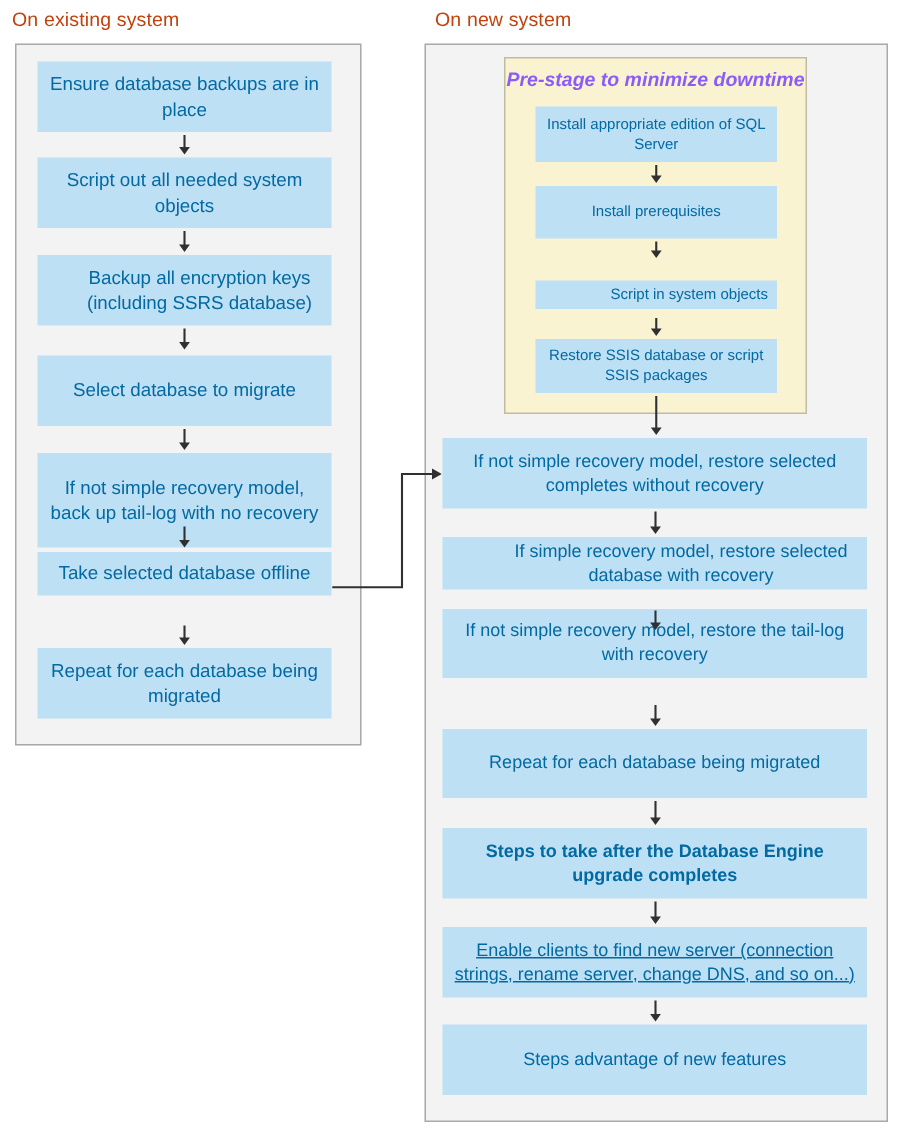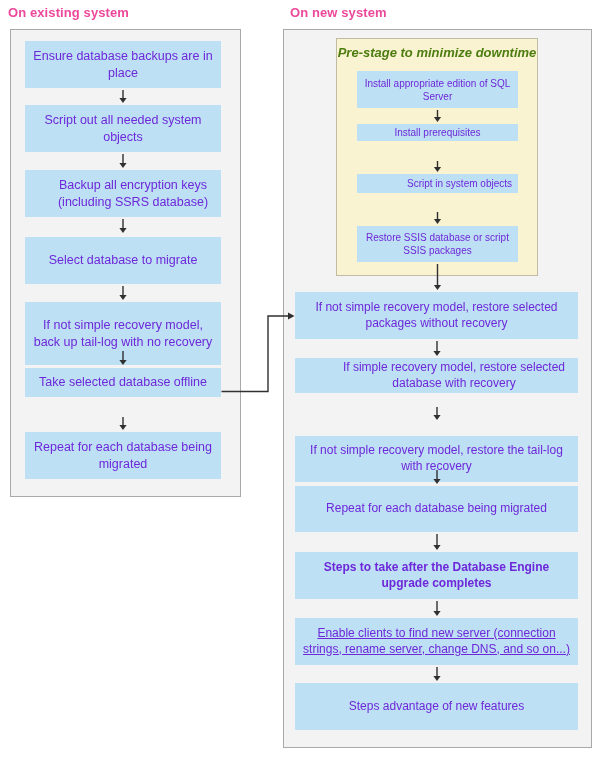--- a/index.html
+++ b/index.html
@@ -1,39 +1,39 @@
 <!DOCTYPE html>
 <html><head>
 <meta charset="utf-8">
 <style>
   html,body{margin:0;padding:0;background:#ffffff;}
   .canvas{
     position:relative;width:600px;height:759px;background:#ffffff;
     font-family:"Liberation Sans", sans-serif;color:#1a1a1a;overflow:hidden;
   }
   .col-heading{
-    position:absolute;font-size:13px;font-weight:700;color:#ec4899;
+    position:absolute;font-size:13px;font-weight:400;color:#c2410c;
     white-space:nowrap;letter-spacing:.1px;text-align:center;
   }
   .panel{
     position:absolute;background:#f3f3f3;border:1px solid #a9a9a9;
     box-sizing:border-box;
   }
   .prestage{
     position:absolute;background:#faf3d1;border:1px solid #bfbca3;
     box-sizing:border-box;
   }
   .prestage-title{
     position:absolute;font-size:13px;font-weight:700;font-style:italic;
-    text-align:center;color:#4d7c0f;
+    text-align:center;color:#8b5cf6;
   }
   .step{
     position:absolute;background:#bee0f5;display:flex;align-items:center;
     justify-content:center;text-align:center;box-sizing:border-box;
-    line-height:1.3;color:#6d28d9;
+    line-height:1.3;color:#0369a1;
   }
   .step.existing{left:25px;width:196px;font-size:12.5px;padding:2px 4px;}
   .step.pre{left:357px;width:161px;font-size:10px;padding:2px 4px;}
   .step.new{left:295px;width:283px;font-size:12px;padding:2px 5px;}
   svg.connectors{position:absolute;left:0;top:0;width:600px;height:759px;pointer-events:none;}
 </style>
 </head>
 <body>
 
 <div class="canvas">
@@ -49,27 +49,27 @@
 
   <div class="step existing" style="top:41px;height:47px;">Ensure database backups are in place</div>
   <div class="step existing" style="top:105px;height:47px;">Script out all needed system objects</div>
   <div class="step existing" style="top:170px;height:47px;padding-left:24px;">Backup all encryption keys (including SSRS database)</div>
   <div class="step existing" style="top:237px;height:47px;">Select database to migrate</div>
   <div class="step existing" style="top:302px;height:63px;">If not simple recovery model, back up tail-log with no recovery</div>
   <div class="step existing" style="top:368px;height:29px;">Take selected database offline</div>
   <div class="step existing" style="top:432px;height:47px;">Repeat for each database being migrated</div>
 
   <div class="step pre" style="top:71px;height:37px;">Install appropriate edition of SQL Server</div>
-  <div class="step pre" style="top:124px;height:17px;">Install prerequisites</div>
-  <div class="step pre" style="top:174px;height:19px;padding-left:48px;">Script in system objects</div>
+  <div class="step pre" style="top:124px;height:35px;">Install prerequisites</div>
+  <div class="step pre" style="top:187px;height:19px;padding-left:48px;">Script in system objects</div>
   <div class="step pre" style="top:226px;height:36px;">Restore SSIS database or script SSIS packages</div>
 
-  <div class="step new" style="top:292px;height:47px;">If not simple recovery model, restore selected packages without recovery</div>
+  <div class="step new" style="top:292px;height:47px;">If not simple recovery model, restore selected completes without recovery</div>
   <div class="step new" style="top:358px;height:35px;padding-left:40px;">If simple recovery model, restore selected database with recovery</div>
-  <div class="step new" style="top:436px;height:46px;">If not simple recovery model, restore the tail-log with recovery</div>
+  <div class="step new" style="top:406px;height:46px;">If not simple recovery model, restore the tail-log with recovery</div>
   <div class="step new" style="top:486px;height:46px;">Repeat for each database being migrated</div>
   <div class="step new" style="top:552px;height:47px;font-weight:bold;">Steps to take after the Database Engine upgrade completes</div>
   <div class="step new" style="top:618px;height:47px;text-decoration:underline;">Enable clients to find new server (connection strings, rename server, change DNS, and so on...)</div>
   <div class="step new" style="top:683px;height:47px;">Steps advantage of new features</div>
 
   <svg class="connectors" viewBox="0 0 600 759" xmlns="http://www.w3.org/2000/svg">
     <g id="down-arrows">
         <g>
           <line x1="123" y1="90" x2="123" y2="99" stroke="#303030" stroke-width="1.4"></line>
           <polygon points="119.4,98 126.6,98 123,103" fill="#303030"></polygon>

